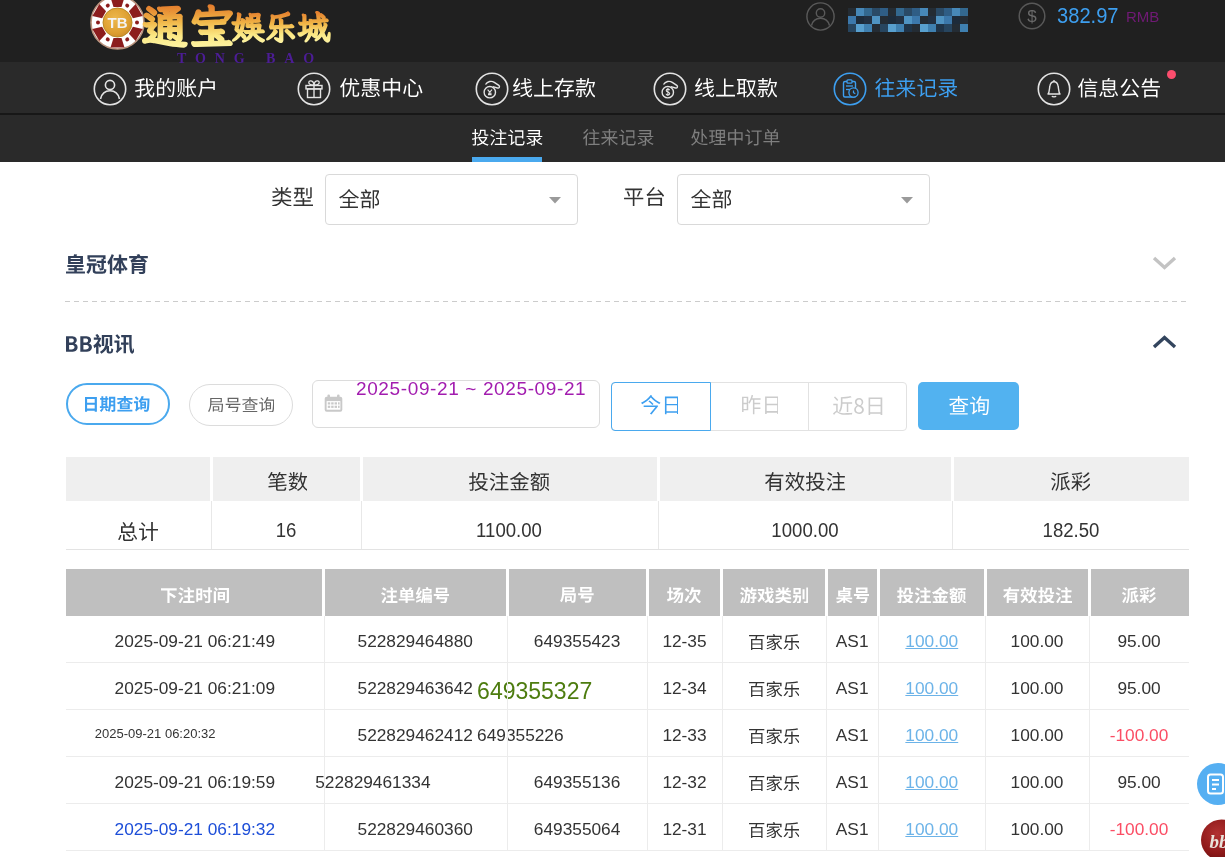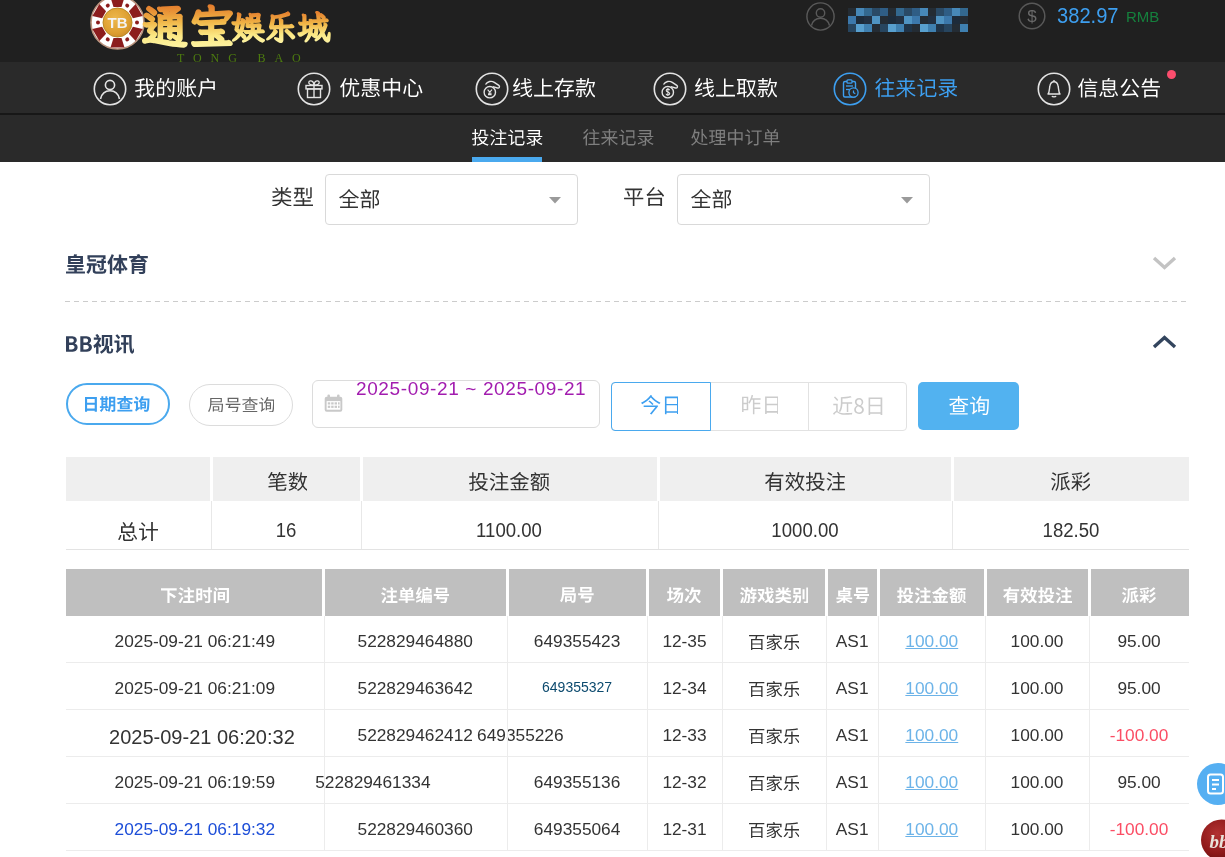--- a/index.html
+++ b/index.html
@@ -57,21 +57,21 @@
     <defs>
       <linearGradient id="gb" x1="0" y1="-27.76" x2="0" y2="3.17" gradientUnits="userSpaceOnUse">
         <stop offset="0" stop-color="#e2792b"></stop>
         <stop offset="0.4" stop-color="#f0b446"></stop>
         <stop offset="0.75" stop-color="#fbe884"></stop>
         <stop offset="1" stop-color="#fdf2a0"></stop>
       </linearGradient>
     </defs>
     <path fill="url(#gb)" stroke="url(#gb)" stroke-width="2.2" d="M26.9 -12.4 26.4 -8.1 22.2 -7.9Q22.3 -8.6 22.4 -9.8Q22.5 -11.1 22.6 -12.2ZM8.6 -7.3Q8 -7.9 7.3 -8.5Q6.6 -9.1 6 -9.5Q6.3 -10.8 6.7 -12.3Q7 -13.8 7.3 -15Q8.1 -15.2 8.9 -15.3Q9.7 -15.5 10.6 -15.7Q10.2 -12.7 9.6 -10.4Q9 -8.2 8.6 -7.3ZM31.8 -6.5H31.8Q32.1 -6.5 32.3 -6.7Q32.5 -6.8 32.5 -7Q32.5 -7.3 32.1 -7.7Q31.8 -8 31.4 -8.3Q31.1 -8.5 30.8 -8.5Q30.8 -8.5 30.7 -8.5Q30.6 -8.5 30.6 -8.4Q30.3 -8.3 29.9 -8.3Q29.5 -8.2 29.1 -8.2L28.3 -8.2L29 -12.4Q29.1 -12.6 29.1 -12.8Q29.2 -12.9 29.2 -13.1Q29.2 -13.5 28.8 -13.9Q28.4 -14.3 27.8 -14.3H27.5L17.1 -13.7L17.3 -19.7Q17.3 -20.1 16.9 -20.4Q16.5 -20.7 16 -20.9Q15.5 -21 15.3 -21Q15 -21 15 -20.8Q15 -20.6 15.1 -20.4Q15.2 -20.2 15.3 -19.9Q15.4 -19.6 15.4 -19.3V-19.1L15.2 -13.7Q15.2 -13.6 15.2 -13.4Q15.2 -13.2 15.2 -13.1Q15.2 -12.5 15.4 -12.2Q15.7 -11.9 16 -11.8Q16.3 -11.7 16.5 -11.7Q16.8 -11.7 17 -11.8Q17.3 -11.9 17.5 -11.9L20.6 -12.1Q20.5 -11.3 20.4 -10Q20.3 -8.7 20.2 -7.8L15.5 -7.6H15.1Q14.7 -7.6 14.2 -7.7Q13.8 -7.7 13.4 -7.8Q13.3 -7.9 13.1 -7.9Q12.9 -7.9 12.9 -7.7Q12.9 -7.6 13 -7.4Q13.5 -6.4 14 -6.1Q14.5 -5.7 14.9 -5.7Q15.1 -5.7 15.3 -5.8Q15.5 -5.8 15.7 -5.8L19.7 -5.9Q19.2 -4.9 18.5 -3.6Q17.8 -2.3 16.3 -1Q14.9 0.4 12.4 1.8Q11.6 2.2 11.6 2.5Q11.6 2.8 12 2.8Q12.2 2.8 13 2.5Q13.7 2.3 14.8 1.8Q15.9 1.3 17.1 0.4Q18.3 -0.5 19.4 -1.7Q20.5 -3 21.2 -4.8Q21.4 -5.2 21.5 -5.6Q22.8 -3.3 24.3 -1.7Q25.9 -0.1 27.3 0.9Q28.7 1.9 29.7 2.4Q30.7 2.9 30.9 2.9Q31 2.9 31.4 2.7Q31.8 2.4 32.2 2.1Q32.6 1.8 32.6 1.6Q32.6 1.4 32.1 1.2Q28.8 -0.2 26.7 -2Q24.5 -3.9 23.1 -6.1ZM26.1 -23 25.6 -18.7 21 -18.5 20.7 -22.6ZM21.1 -16.8 27.4 -17.2Q27.8 -17.2 28.1 -17.3Q28.4 -17.4 28.4 -17.6Q28.4 -18 27.5 -18.9L28.1 -22.9Q28.2 -23.1 28.3 -23.3Q28.4 -23.5 28.4 -23.7Q28.4 -24 28 -24.4Q27.6 -24.8 26.8 -24.8H26.5L20.7 -24.3Q19.8 -24.7 19.3 -24.8Q18.7 -25 18.4 -25Q18.2 -25 18.2 -24.8Q18.2 -24.6 18.3 -24.2Q18.6 -23.8 18.7 -23.2Q18.8 -22.7 18.8 -22L19 -18.5V-18.1Q19 -17.8 19 -17.5Q19 -17.3 19 -17V-16.8Q19 -16.4 19.2 -16.1Q19.4 -15.9 19.9 -15.7Q20.4 -15.5 20.7 -15.5Q21.2 -15.5 21.2 -16V-16.1ZM12.9 -17.4 13 -18.3V-18.4Q13 -18.8 12.5 -19Q11.9 -19.3 11.4 -19.4Q10.9 -19.6 10.8 -19.6Q10.5 -19.6 10.5 -19.3Q10.5 -19.2 10.6 -19.1Q10.8 -18.5 10.8 -18.1V-17.8Q10.8 -17.6 10.7 -17.4Q10.7 -17.2 10.7 -17.1Q9.9 -17 9.2 -16.9Q8.4 -16.8 7.7 -16.7Q8.1 -18.5 8.4 -20.4Q8.7 -22.2 9 -24V-24.2Q9 -24.5 8.5 -24.8Q8.1 -25.1 7.6 -25.2Q7.1 -25.4 6.8 -25.4Q6.5 -25.4 6.5 -25.2Q6.5 -25.2 6.5 -25Q6.6 -24.8 6.7 -24.5Q6.7 -24.2 6.7 -23.9V-23.6Q6.6 -22.2 6.3 -20.4Q6.1 -18.5 5.7 -16.5L3 -16.3Q2.8 -16.3 2.7 -16.3Q2.5 -16.3 2.3 -16.3Q1.8 -16.3 1.4 -16.4Q1.3 -16.4 1.3 -16.4Q1.3 -16.4 1.2 -16.4Q1 -16.4 1 -16.2Q1 -16 1.2 -15.6Q1.4 -15.1 1.8 -14.7Q2.2 -14.3 2.8 -14.3Q3.2 -14.3 3.8 -14.4Q4.1 -14.5 4.5 -14.6Q4.9 -14.6 5.3 -14.7L5.1 -14.2Q5 -13.7 4.9 -12.9Q4.7 -12.2 4.5 -11.4Q4.3 -10.6 4.2 -10Q4.1 -9.5 4.1 -9.3Q4.1 -9.1 4.1 -9Q4.3 -8.4 4.6 -8.2Q4.9 -8.1 5.3 -7.7Q5.7 -7.4 6.4 -6.7Q7.1 -6.1 7.7 -5.4Q6.6 -3.5 5.2 -2Q3.9 -0.5 2.3 0.8Q1.6 1.4 1.6 1.7Q1.6 1.8 1.8 1.8Q2.1 1.8 2.8 1.5Q3.6 1.2 4.7 0.4Q5.7 -0.4 6.9 -1.5Q8.1 -2.7 9.1 -4.3Q9.9 -3.5 10.7 -2.7Q11.4 -1.8 12.1 -1Q12.3 -0.7 12.6 -0.7Q12.9 -0.7 13.2 -0.9Q13.5 -1.2 13.7 -1.5Q13.9 -1.8 13.9 -2Q13.9 -2.2 13.6 -2.6Q13.4 -2.9 12.6 -3.7Q11.8 -4.4 10.1 -5.9Q10.8 -7.4 11.3 -9.3Q11.8 -11.1 12.2 -12.9Q12.5 -14.8 12.7 -16.2Q13.2 -16.3 13.7 -16.5Q14.3 -16.7 14.7 -16.9Q15.1 -17.1 15.1 -17.3Q15.1 -17.6 14.5 -17.6Q14.4 -17.6 14.3 -17.6Q14.2 -17.6 14.1 -17.5Q13.8 -17.5 13.5 -17.4Q13.2 -17.4 12.9 -17.4Z M60.9 -0.7Q61.2 -0.3 61.3 -0.3Q61.4 -0.3 61.6 -0.3Q61.7 -0.3 62.3 -0.8Q62.9 -1.3 62.9 -1.7Q62.9 -2 62.4 -2.6Q61.9 -3.1 59.8 -5.2Q57.7 -7.3 56.6 -8.1Q55.6 -8.9 55.4 -9Q55.1 -9 54.7 -8.5Q54.2 -8.1 54.2 -7.9Q54.2 -7.8 54.2 -7.7Q54.2 -7.5 54.5 -7.3Q57.8 -4.3 60.9 -0.7ZM36 0.7Q36.7 0.7 39.7 -1.4Q42.7 -3.4 45.2 -6.4Q45.4 -6.8 45.4 -7Q45.3 -7.2 44.9 -7.6Q43.8 -8.7 43.1 -8.7Q43 -8.7 42.9 -8.3Q42.9 -8 42.4 -7Q41.2 -4.4 36.4 -0.1Q35.8 0.4 35.8 0.5Q35.8 0.7 36 0.7ZM43.6 -0.5Q43.6 -0.1 45.2 1Q46.9 2.1 48 2.7Q49.1 3.2 49.7 3.2Q50.2 3.2 50.6 2.6Q51 2.1 51 1.6L51 0.6L50.9 -11.1L61.2 -11.6Q62.1 -11.7 62.1 -12Q62.1 -12.6 60.8 -13.4Q60.4 -13.8 60.2 -13.8Q60.1 -13.8 59.8 -13.6Q59.5 -13.5 58.4 -13.4L50.9 -13V-18.4Q50.9 -18.9 50.4 -19.1Q49.4 -19.6 48.8 -19.6Q48.2 -19.6 48.2 -19.3Q48.2 -19.1 48.5 -18.7Q48.7 -18.2 48.7 -17.5V-12.9L41 -12.5Q42.3 -15.9 42.9 -20.8Q49.9 -21.3 57.4 -23.9Q57.9 -24.1 57.9 -24.7Q57.9 -25.2 57 -26Q56.7 -26.4 56.5 -26.4Q56.3 -26.4 56.2 -26.3Q55 -25.2 50.9 -24Q46.7 -22.8 43 -22.4Q41.3 -23.3 40.8 -23.3Q40.2 -23.3 40.2 -23Q40.2 -22.6 40.4 -22.1Q40.6 -21.5 40.6 -20.5Q40 -16.1 38.8 -12.4Q38.7 -12.1 38.7 -11.8Q38.7 -10.9 39.6 -10.6V-10.5L48.8 -10.9L48.8 0.7Q47.4 0.5 45.8 -0.1Q44.3 -0.7 44 -0.7Q43.6 -0.7 43.6 -0.5Z M72.1 -14.3V-6.7Q71 -6.2 70.2 -5.9Q69.4 -5.6 68.8 -5.5Q68.2 -5.4 67.6 -5.4H67.3Q67.1 -5.3 67.1 -5.1Q67.1 -5.1 67.2 -4.9Q67.6 -4.2 68.1 -3.6Q68.7 -3 69.1 -3Q69.4 -3 70.2 -3.4Q71 -3.8 72 -4.4Q73 -5 74.1 -5.8Q75.1 -6.5 76 -7.2Q76.9 -8 77.5 -8.5Q78 -9 78 -9.2Q78 -9.5 77.7 -9.5Q77.5 -9.5 76.9 -9.2Q76.2 -8.7 75.4 -8.4Q74.7 -8 74 -7.6L74.1 -14.4L77.4 -14.7Q77.7 -14.7 77.9 -14.8Q78.1 -14.9 78.1 -15.1Q78.1 -15.4 77.7 -15.8Q77.4 -16.2 77 -16.5Q76.5 -16.7 76.3 -16.7Q76.2 -16.7 76.2 -16.7Q75.7 -16.5 75.4 -16.5Q75.1 -16.4 74.8 -16.4L74.1 -16.3L74.1 -23Q74.1 -23.4 73.6 -23.7Q73 -23.9 72.5 -24Q71.9 -24.2 71.8 -24.2Q71.4 -24.2 71.4 -23.9Q71.4 -23.8 71.6 -23.5Q72.1 -22.8 72.1 -22V-16.1L69.9 -16Q69.8 -16 69.7 -16Q69.5 -15.9 69.4 -15.9Q69.1 -15.9 68.8 -16Q68.5 -16 68.1 -16.1Q68.1 -16.1 68 -16.1Q67.8 -16.1 67.8 -16Q67.8 -15.9 67.8 -15.8Q68.3 -14.6 68.9 -14.3Q69.5 -14.1 69.9 -14.1Q70.1 -14.1 70.2 -14.1Q70.4 -14.1 70.6 -14.1ZM92.3 -20.1Q92.7 -20.1 93 -20.6Q93.4 -21 93.4 -21.3Q93.4 -21.5 92.8 -22.2Q92.2 -22.8 91.5 -23.4Q90.7 -24.1 90.2 -24.5Q90 -24.7 89.7 -24.7Q89.4 -24.7 89.2 -24.4Q88.9 -24.2 88.8 -23.9Q88.7 -23.7 88.7 -23.7Q88.7 -23.4 89 -23.2Q89.6 -22.7 90.4 -22Q91.1 -21.3 91.7 -20.6Q92.1 -20.1 92.3 -20.1ZM98.3 -4.7V-4.9Q98.3 -5.9 98 -5.9Q97.6 -5.9 97.4 -4.7Q97.1 -3.4 96.8 -2.1Q96.6 -0.9 96.2 0.2Q96.2 0.4 96 0.4Q95.9 0.4 95.8 0.3Q94.7 -0.6 93.8 -2.3Q92.9 -4 92 -6Q93.9 -9.3 95.2 -13.4Q95.2 -13.4 95.2 -13.6Q95.2 -14 94.8 -14.3Q94.4 -14.7 94 -14.9Q93.5 -15.2 93.3 -15.2Q93.1 -15.2 93.1 -14.9V-14.9Q93.2 -14.6 93.2 -14.4Q93.2 -14.3 93.2 -14.1Q93.2 -13.7 92.9 -12.7Q92.6 -11.8 92.2 -10.8Q91.8 -9.8 91.5 -9Q91.2 -8.3 91.2 -8.3Q90.7 -9.5 90.1 -11.7Q89.4 -14 88.8 -17.1L95.5 -17.5Q95.9 -17.6 96.1 -17.7Q96.4 -17.8 96.4 -18Q96.4 -18.3 96.1 -18.6Q95.9 -19 95.5 -19.2Q95.1 -19.4 94.9 -19.4Q94.7 -19.4 94.4 -19.3Q94.1 -19.2 93.8 -19.2Q93.5 -19.1 93.2 -19.1L88.5 -18.8Q88.2 -20.4 88 -22.1Q87.8 -23.9 87.7 -25.6Q87.7 -26.1 87.2 -26.3Q86.6 -26.5 86.1 -26.6Q85.5 -26.7 85.4 -26.7Q84.9 -26.7 84.9 -26.5Q84.9 -26.3 85.1 -26.1Q85.5 -25.8 85.6 -25.5Q85.7 -25.1 85.8 -24.8Q86 -22.1 86.3 -20.5Q86.5 -18.9 86.6 -18.7L80.8 -18.3Q80 -18.7 79.4 -18.8Q78.9 -19 78.6 -19Q78.3 -19 78.3 -18.7Q78.3 -18.6 78.4 -18.5Q78.4 -18.4 78.4 -18.3Q78.7 -17.7 78.8 -16.8Q78.9 -15.9 78.9 -14.5Q78.9 -10.5 78.3 -7.5Q77.8 -4.6 76.8 -2.4Q75.9 -0.2 74.7 1.5Q74.2 2 74.2 2.4Q74.2 2.7 74.5 2.7Q74.8 2.7 75.5 2Q76.3 1.3 77.2 0Q78.1 -1.3 79 -3.2Q79.8 -5.1 80.3 -7.5Q80.4 -8.3 80.5 -9.2Q80.6 -10.1 80.7 -10.9L84.2 -11.1Q84.1 -8.4 83.9 -6.8Q83.7 -5.2 83.5 -4.5Q83.3 -3.8 83.2 -3.8H83.1Q82.1 -4.3 81.3 -5Q80.8 -5.5 80.5 -5.5Q80.3 -5.5 80.3 -5.2Q80.3 -4.9 80.6 -4.4Q81 -3.8 81.5 -3.2Q82 -2.6 82.6 -2.2Q83.1 -1.7 83.5 -1.7Q84.5 -1.7 85 -3Q85.5 -4.2 85.8 -6.3Q86 -8.4 86.1 -11.3L87 -11.3Q87.3 -11.4 87.5 -11.4Q87.6 -11.5 87.6 -11.7Q87.6 -11.9 87.4 -12.3Q87.2 -12.6 86.8 -12.9Q86.4 -13.2 86 -13.2Q85.8 -13.2 85.8 -13.2Q85.4 -13 85.1 -12.9Q84.7 -12.9 84.4 -12.8L80.8 -12.6Q80.8 -13.2 80.8 -13.8Q80.8 -14.4 80.8 -14.9V-16.6L86.9 -17Q87 -16.1 87.4 -14.4Q87.8 -12.7 88.4 -10.5Q89 -8.3 89.9 -6Q88.9 -4.3 87.7 -2.8Q86.4 -1.2 84.8 0.5Q84.3 1 84.3 1.3Q84.3 1.6 84.5 1.6Q84.9 1.6 85.9 0.9Q86.9 0.2 88.2 -1.1Q89.5 -2.4 90.7 -4.1Q90.8 -3.8 91.2 -3.1Q91.5 -2.4 92.1 -1.5Q92.6 -0.6 93.2 0.3Q93.8 1.2 94.4 1.8Q95.1 2.5 95.7 2.7Q96.1 2.8 96.3 2.8Q96.7 2.8 97.1 2.6Q97.4 2.3 97.7 1.6Q97.9 0.9 98.1 -0.6Q98.3 -2.1 98.3 -4.7Z"></path>
   </svg>
-<div class="abs" style="left:177px;top:51px;color:#4d7c0f;white-space:nowrap;font-family:'Liberation Serif',serif;font-weight:normal;font-size:12px;letter-spacing:8.9px">TONG BAO</div>
+<div class="abs" style="left:177px;top:51px;color:#4c1d95;white-space:nowrap;font-family:'Liberation Serif',serif;font-weight:bold;font-size:14px;letter-spacing:8.9px">TONG BAO</div>
 <svg class="abs" style="left:806px;top:2px" width="29" height="29" viewBox="0 0 29 29">
 <circle cx="14.5" cy="14.5" r="13.6" fill="none" stroke="#5a5a5a" stroke-width="1.4"></circle>
 <circle cx="14.5" cy="11" r="4.2" fill="none" stroke="#5a5a5a" stroke-width="1.4"></circle>
 <path d="M5.5 23.5 C7 17.8 11 16.3 14.5 16.3 C18 16.3 22 17.8 23.5 23.5" fill="none" stroke="#5a5a5a" stroke-width="1.4"></path>
 </svg>
 <div class="abs" style="left:848px;top:8px;width:8px;height:8px;background:#242c34"></div>
 <div class="abs" style="left:848px;top:16px;width:8px;height:8px;background:#3c78ab"></div>
 <div class="abs" style="left:848px;top:24px;width:8px;height:8px;background:#27455f"></div>
 <div class="abs" style="left:856px;top:8px;width:8px;height:8px;background:#4788b8"></div>
 <div class="abs" style="left:856px;top:16px;width:8px;height:8px;background:#1d2b3a"></div>
@@ -113,21 +113,21 @@
 <div class="abs" style="left:952px;top:16px;width:8px;height:8px;background:#1d2b3a"></div>
 <div class="abs" style="left:952px;top:24px;width:8px;height:8px;background:#242c34"></div>
 <div class="abs" style="left:960px;top:8px;width:8px;height:8px;background:#33688f"></div>
 <div class="abs" style="left:960px;top:16px;width:8px;height:8px;background:#242c34"></div>
 <div class="abs" style="left:960px;top:24px;width:8px;height:8px;background:#3f80b0"></div>
 <svg class="abs" style="left:1018px;top:2px" width="28" height="28" viewBox="0 0 28 28">
 <circle cx="14" cy="14" r="12.8" fill="none" stroke="#585858" stroke-width="1.5"></circle>
 <text x="14" y="20" text-anchor="middle" font-family="Liberation Sans,sans-serif" font-size="17" fill="#6a6a6a">$</text>
 </svg>
 <div class="abs" style="left:1057px;top:4.1px;font-size:22px;color:#3d9ff0;transform:scaleX(0.915);transform-origin:0 0;line-height:1.1">382.97</div>
-<div class="abs" style="left:1126px;top:9.4px;font-size:15px;color:#15803d;line-height:1.1">RMB</div>
+<div class="abs" style="left:1126px;top:9.4px;font-size:15px;color:#701a75;line-height:1.1">RMB</div>
 <svg class="abs" style="left:93px;top:72px" width="34" height="34" viewBox="0 0 34 34">
 <circle cx="17" cy="17" r="15.7" fill="none" stroke="#e3e3e3" stroke-width="1.6"></circle>
 <circle cx="17" cy="13" r="4.6" fill="none" stroke="#e3e3e3" stroke-width="1.6"></circle>
 <path d="M7.5 27 C9 20.5 13 18.8 17 18.8 C21 18.8 25 20.5 26.5 27" fill="none" stroke="#e3e3e3" stroke-width="1.6"></path>
 </svg>
 <svg class="abs" style="left:297px;top:72px" width="34" height="34" viewBox="0 0 34 34">
 <circle cx="17" cy="17" r="15.7" fill="none" stroke="#e3e3e3" stroke-width="1.6"></circle>
 <rect x="9" y="13.5" width="16" height="3.4" fill="none" stroke="#e3e3e3" stroke-width="1.4"></rect>
 <rect x="10.5" y="16.9" width="13" height="8.6" fill="none" stroke="#e3e3e3" stroke-width="1.4"></rect>
 <line x1="17" y1="13.5" x2="17" y2="25.5" stroke="#e3e3e3" stroke-width="1.4"></line>
@@ -343,31 +343,31 @@
 <svg style="position:absolute;left:748.5px;top:633.6px" width="50.7" height="16.2" viewBox="1.12 -14.82 50.68 16.24">
     <path fill="#333" d="M3.1 -9.9V1.4H4.4V0.3H13.3V1.4H14.6V-9.9H8.7C8.9 -10.6 9.2 -11.6 9.4 -12.5H16.4V-13.8H1.1V-12.5H7.9C7.7 -11.6 7.5 -10.6 7.4 -9.9ZM4.4 -4.2H13.3V-0.9H4.4ZM4.4 -5.4V-8.6H13.3V-5.4Z M24.9 -14.4C25.1 -14 25.4 -13.6 25.6 -13.1H19V-9.5H20.2V-11.9H32.3V-9.5H33.7V-13.1H27.1C26.9 -13.7 26.6 -14.3 26.3 -14.8ZM31.3 -8.4C30.3 -7.5 28.8 -6.4 27.5 -5.5C27.1 -6.4 26.5 -7.4 25.7 -8.2C26.1 -8.5 26.5 -8.8 26.9 -9.1H31.3V-10.3H21.2V-9.1H25.2C23.5 -8 21.1 -7.1 18.9 -6.5C19.1 -6.3 19.5 -5.8 19.6 -5.5C21.3 -6 23.1 -6.7 24.7 -7.6C25 -7.3 25.3 -6.9 25.6 -6.5C24 -5.4 21.1 -4.2 18.9 -3.6C19.1 -3.3 19.4 -2.9 19.5 -2.6C21.6 -3.2 24.3 -4.5 26.1 -5.7C26.3 -5.3 26.4 -4.8 26.5 -4.4C24.8 -2.9 21.4 -1.2 18.6 -0.6C18.8 -0.3 19.1 0.2 19.2 0.6C21.8 -0.2 24.8 -1.7 26.8 -3.2C26.9 -1.8 26.6 -0.6 26.1 -0.2C25.8 0.1 25.4 0.2 25 0.2C24.6 0.2 24 0.2 23.4 0.1C23.6 0.5 23.7 1 23.7 1.3C24.3 1.3 24.9 1.4 25.2 1.4C26 1.4 26.5 1.2 27 0.8C28 0 28.4 -2.2 27.8 -4.4L28.7 -4.9C29.6 -2.4 31.3 -0.4 33.5 0.7C33.7 0.3 34.1 -0.2 34.4 -0.4C32.2 -1.3 30.5 -3.3 29.7 -5.6C30.7 -6.2 31.6 -6.9 32.4 -7.6Z M39.1 -4.9C38.3 -3.3 36.9 -1.6 35.7 -0.6C36 -0.4 36.5 0.1 36.8 0.3C38 -0.9 39.4 -2.8 40.4 -4.4ZM47.1 -4.3C48.4 -2.9 49.9 -1 50.6 0.2L51.8 -0.4C51.1 -1.6 49.5 -3.5 48.2 -4.8ZM37.3 -6.1C37.4 -6.3 38.1 -6.4 39.3 -6.4H43.4V-0.3C43.4 -0 43.3 0.1 43 0.1C42.7 0.1 41.7 0.1 40.6 0.1C40.8 0.4 41 1 41 1.4C42.5 1.4 43.4 1.3 44 1.1C44.6 0.9 44.8 0.5 44.8 -0.3V-6.4H51.2L51.2 -7.7H44.8V-11.2H43.4V-7.7H38.5C38.8 -9 39.1 -10.7 39.3 -12.2C43.1 -12.3 47.5 -12.7 50.3 -13.4L49.6 -14.5C46.9 -13.8 42 -13.5 38 -13.4C38 -11.3 37.5 -9.1 37.4 -8.5C37.2 -7.9 37 -7.5 36.8 -7.4C37 -7.1 37.2 -6.4 37.3 -6.1Z"></path>
   </svg>
 <div class="abs" style="left:752.2px;top:633.0px;width:200px;text-align:center;font-size:17.3px;color:#333;line-height:1">AS1</div>
 <div class="abs" style="left:881.8px;top:633.0px;width:100px;text-align:center;font-size:17.3px;color:#6cb3e8;line-height:1"><span style="text-decoration:underline">100.00</span></div>
 <div class="abs" style="left:937.0px;top:633.0px;width:200px;text-align:center;font-size:17.3px;color:#333;line-height:1">100.00</div>
 <div class="abs" style="left:1039.0px;top:633.0px;width:200px;text-align:center;font-size:17.3px;color:#333;line-height:1">95.00</div>
 <div class="abs" style="left:66px;top:709px;width:1123px;height:1px;background:#ececec"></div>
 <div class="abs" style="left:94.8px;top:680.0px;width:200px;text-align:center;font-size:17.3px;color:#333;line-height:1">2025-09-21 06:21:09</div>
 <div class="abs" style="left:315.2px;top:680.0px;width:200px;text-align:center;font-size:17.3px;color:#333;line-height:1">522829463642</div>
-<div class="abs" style="left:477.1px;top:680.0px;width:200px;text-align:center;font-size:14px;color:#0c4a6e;line-height:1">649355327</div>
+<div class="abs" style="left:477.1px;top:680.0px;width:200px;text-align:left;font-size:23px;color:#4d7c0f;line-height:1">649355327</div>
 <div class="abs" style="left:584.5px;top:680.0px;width:200px;text-align:center;font-size:17.3px;color:#333;line-height:1">12-34</div>
 <svg style="position:absolute;left:748.5px;top:680.6px" width="50.7" height="16.2" viewBox="1.12 -14.82 50.68 16.24">
     <path fill="#333" d="M3.1 -9.9V1.4H4.4V0.3H13.3V1.4H14.6V-9.9H8.7C8.9 -10.6 9.2 -11.6 9.4 -12.5H16.4V-13.8H1.1V-12.5H7.9C7.7 -11.6 7.5 -10.6 7.4 -9.9ZM4.4 -4.2H13.3V-0.9H4.4ZM4.4 -5.4V-8.6H13.3V-5.4Z M24.9 -14.4C25.1 -14 25.4 -13.6 25.6 -13.1H19V-9.5H20.2V-11.9H32.3V-9.5H33.7V-13.1H27.1C26.9 -13.7 26.6 -14.3 26.3 -14.8ZM31.3 -8.4C30.3 -7.5 28.8 -6.4 27.5 -5.5C27.1 -6.4 26.5 -7.4 25.7 -8.2C26.1 -8.5 26.5 -8.8 26.9 -9.1H31.3V-10.3H21.2V-9.1H25.2C23.5 -8 21.1 -7.1 18.9 -6.5C19.1 -6.3 19.5 -5.8 19.6 -5.5C21.3 -6 23.1 -6.7 24.7 -7.6C25 -7.3 25.3 -6.9 25.6 -6.5C24 -5.4 21.1 -4.2 18.9 -3.6C19.1 -3.3 19.4 -2.9 19.5 -2.6C21.6 -3.2 24.3 -4.5 26.1 -5.7C26.3 -5.3 26.4 -4.8 26.5 -4.4C24.8 -2.9 21.4 -1.2 18.6 -0.6C18.8 -0.3 19.1 0.2 19.2 0.6C21.8 -0.2 24.8 -1.7 26.8 -3.2C26.9 -1.8 26.6 -0.6 26.1 -0.2C25.8 0.1 25.4 0.2 25 0.2C24.6 0.2 24 0.2 23.4 0.1C23.6 0.5 23.7 1 23.7 1.3C24.3 1.3 24.9 1.4 25.2 1.4C26 1.4 26.5 1.2 27 0.8C28 0 28.4 -2.2 27.8 -4.4L28.7 -4.9C29.6 -2.4 31.3 -0.4 33.5 0.7C33.7 0.3 34.1 -0.2 34.4 -0.4C32.2 -1.3 30.5 -3.3 29.7 -5.6C30.7 -6.2 31.6 -6.9 32.4 -7.6Z M39.1 -4.9C38.3 -3.3 36.9 -1.6 35.7 -0.6C36 -0.4 36.5 0.1 36.8 0.3C38 -0.9 39.4 -2.8 40.4 -4.4ZM47.1 -4.3C48.4 -2.9 49.9 -1 50.6 0.2L51.8 -0.4C51.1 -1.6 49.5 -3.5 48.2 -4.8ZM37.3 -6.1C37.4 -6.3 38.1 -6.4 39.3 -6.4H43.4V-0.3C43.4 -0 43.3 0.1 43 0.1C42.7 0.1 41.7 0.1 40.6 0.1C40.8 0.4 41 1 41 1.4C42.5 1.4 43.4 1.3 44 1.1C44.6 0.9 44.8 0.5 44.8 -0.3V-6.4H51.2L51.2 -7.7H44.8V-11.2H43.4V-7.7H38.5C38.8 -9 39.1 -10.7 39.3 -12.2C43.1 -12.3 47.5 -12.7 50.3 -13.4L49.6 -14.5C46.9 -13.8 42 -13.5 38 -13.4C38 -11.3 37.5 -9.1 37.4 -8.5C37.2 -7.9 37 -7.5 36.8 -7.4C37 -7.1 37.2 -6.4 37.3 -6.1Z"></path>
   </svg>
 <div class="abs" style="left:752.2px;top:680.0px;width:200px;text-align:center;font-size:17.3px;color:#333;line-height:1">AS1</div>
 <div class="abs" style="left:881.8px;top:680.0px;width:100px;text-align:center;font-size:17.3px;color:#6cb3e8;line-height:1"><span style="text-decoration:underline">100.00</span></div>
 <div class="abs" style="left:937.0px;top:680.0px;width:200px;text-align:center;font-size:17.3px;color:#333;line-height:1">100.00</div>
 <div class="abs" style="left:1039.0px;top:680.0px;width:200px;text-align:center;font-size:17.3px;color:#333;line-height:1">95.00</div>
 <div class="abs" style="left:66px;top:756px;width:1123px;height:1px;background:#ececec"></div>
-<div class="abs" style="left:94.8px;top:727.0px;width:200px;text-align:right;font-size:20px;color:#333;line-height:1">2025-09-21 06:20:32</div>
+<div class="abs" style="left:94.8px;top:727.0px;width:200px;text-align:left;font-size:13px;color:#333;line-height:1">2025-09-21 06:20:32</div>
 <div class="abs" style="left:315.2px;top:727.0px;width:200px;text-align:center;font-size:17.3px;color:#333;line-height:1">522829462412</div>
 <div class="abs" style="left:477.1px;top:727.0px;width:200px;text-align:left;font-size:17.3px;color:#333;line-height:1">649355226</div>
 <div class="abs" style="left:584.5px;top:727.0px;width:200px;text-align:center;font-size:17.3px;color:#333;line-height:1">12-33</div>
 <svg style="position:absolute;left:748.5px;top:727.6px" width="50.7" height="16.2" viewBox="1.12 -14.82 50.68 16.24">
     <path fill="#333" d="M3.1 -9.9V1.4H4.4V0.3H13.3V1.4H14.6V-9.9H8.7C8.9 -10.6 9.2 -11.6 9.4 -12.5H16.4V-13.8H1.1V-12.5H7.9C7.7 -11.6 7.5 -10.6 7.4 -9.9ZM4.4 -4.2H13.3V-0.9H4.4ZM4.4 -5.4V-8.6H13.3V-5.4Z M24.9 -14.4C25.1 -14 25.4 -13.6 25.6 -13.1H19V-9.5H20.2V-11.9H32.3V-9.5H33.7V-13.1H27.1C26.9 -13.7 26.6 -14.3 26.3 -14.8ZM31.3 -8.4C30.3 -7.5 28.8 -6.4 27.5 -5.5C27.1 -6.4 26.5 -7.4 25.7 -8.2C26.1 -8.5 26.5 -8.8 26.9 -9.1H31.3V-10.3H21.2V-9.1H25.2C23.5 -8 21.1 -7.1 18.9 -6.5C19.1 -6.3 19.5 -5.8 19.6 -5.5C21.3 -6 23.1 -6.7 24.7 -7.6C25 -7.3 25.3 -6.9 25.6 -6.5C24 -5.4 21.1 -4.2 18.9 -3.6C19.1 -3.3 19.4 -2.9 19.5 -2.6C21.6 -3.2 24.3 -4.5 26.1 -5.7C26.3 -5.3 26.4 -4.8 26.5 -4.4C24.8 -2.9 21.4 -1.2 18.6 -0.6C18.8 -0.3 19.1 0.2 19.2 0.6C21.8 -0.2 24.8 -1.7 26.8 -3.2C26.9 -1.8 26.6 -0.6 26.1 -0.2C25.8 0.1 25.4 0.2 25 0.2C24.6 0.2 24 0.2 23.4 0.1C23.6 0.5 23.7 1 23.7 1.3C24.3 1.3 24.9 1.4 25.2 1.4C26 1.4 26.5 1.2 27 0.8C28 0 28.4 -2.2 27.8 -4.4L28.7 -4.9C29.6 -2.4 31.3 -0.4 33.5 0.7C33.7 0.3 34.1 -0.2 34.4 -0.4C32.2 -1.3 30.5 -3.3 29.7 -5.6C30.7 -6.2 31.6 -6.9 32.4 -7.6Z M39.1 -4.9C38.3 -3.3 36.9 -1.6 35.7 -0.6C36 -0.4 36.5 0.1 36.8 0.3C38 -0.9 39.4 -2.8 40.4 -4.4ZM47.1 -4.3C48.4 -2.9 49.9 -1 50.6 0.2L51.8 -0.4C51.1 -1.6 49.5 -3.5 48.2 -4.8ZM37.3 -6.1C37.4 -6.3 38.1 -6.4 39.3 -6.4H43.4V-0.3C43.4 -0 43.3 0.1 43 0.1C42.7 0.1 41.7 0.1 40.6 0.1C40.8 0.4 41 1 41 1.4C42.5 1.4 43.4 1.3 44 1.1C44.6 0.9 44.8 0.5 44.8 -0.3V-6.4H51.2L51.2 -7.7H44.8V-11.2H43.4V-7.7H38.5C38.8 -9 39.1 -10.7 39.3 -12.2C43.1 -12.3 47.5 -12.7 50.3 -13.4L49.6 -14.5C46.9 -13.8 42 -13.5 38 -13.4C38 -11.3 37.5 -9.1 37.4 -8.5C37.2 -7.9 37 -7.5 36.8 -7.4C37 -7.1 37.2 -6.4 37.3 -6.1Z"></path>
   </svg>
 <div class="abs" style="left:752.2px;top:727.0px;width:200px;text-align:center;font-size:17.3px;color:#333;line-height:1">AS1</div>
 <div class="abs" style="left:881.8px;top:727.0px;width:100px;text-align:center;font-size:17.3px;color:#6cb3e8;line-height:1"><span style="text-decoration:underline">100.00</span></div>
 <div class="abs" style="left:937.0px;top:727.0px;width:200px;text-align:center;font-size:17.3px;color:#333;line-height:1">100.00</div>
 <div class="abs" style="left:1039.0px;top:727.0px;width:200px;text-align:center;font-size:17.3px;color:#fb4d64;line-height:1">-100.00</div>

